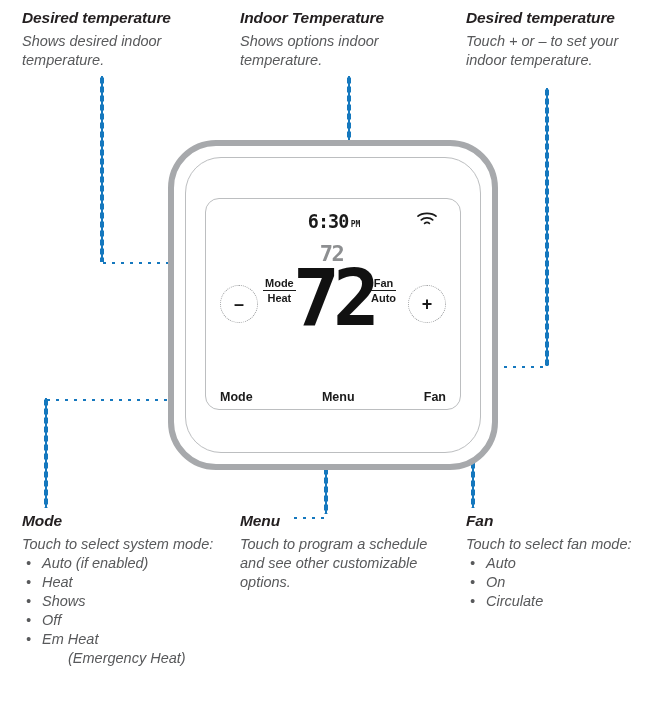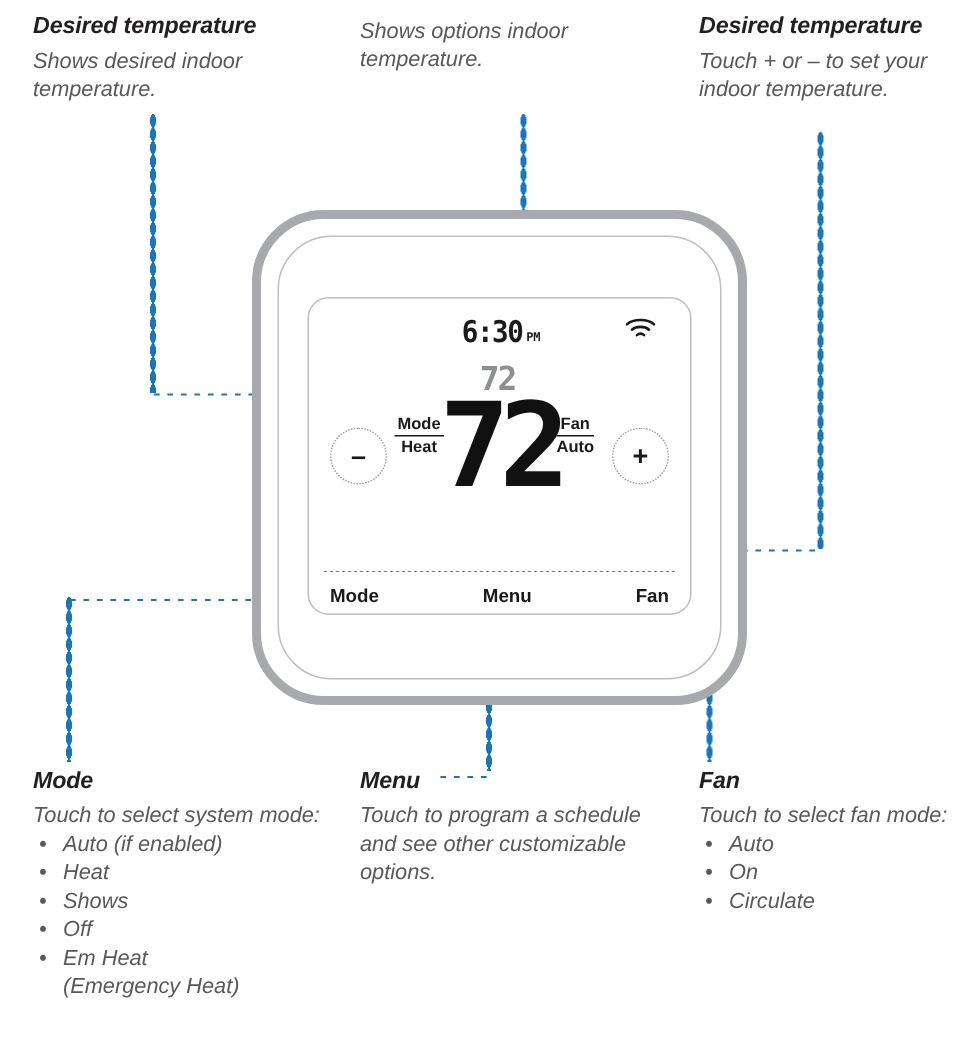--- a/index.html
+++ b/index.html
@@ -22,21 +22,21 @@
     margin-top: 4px; font-weight: 300;
   }
   .callout ul { list-style: none; margin-top: 0px; }
   .callout li {
     font-size: 14.5px; color: #58595b; line-height: 19px;
     position: relative; padding-left: 20px; font-weight: 300;
   }
   .callout li .bul {
     position: absolute; left: 4px; top: 0; font-size: 14.5px; color: #58595b;
   }
-  .callout li .sub { display: block; padding-left: 0px; }
+  .callout li .sub { display: block; padding-left: 0px; margin-left: 26px; }
 
   
   #c-desired  { left: 22px;  top: 8px;  width: 215px; }
   #c-indoor   { left: 240px; top: 8px;  width: 215px; }
   #c-adjust   { left: 466px; top: 8px;  width: 180px; }
   
   #c-mode     { left: 22px;  top: 511px; width: 215px; }
   #c-menu     { left: 240px; top: 511px; width: 215px; }
   #c-fan      { left: 466px; top: 511px; width: 180px; }
 
@@ -147,20 +147,21 @@
 <body>
 
 <div id="root">
 
   <div class="callout" id="c-desired">
     <div class="title">Desired temperature</div>
     <div class="body">Shows desired indoor temperature.</div>
   </div>
 
   <div class="callout" id="c-indoor">
+    <div class="title">Indoor Temperature</div>
     <div class="body">Shows options indoor temperature.</div>
   </div>
 
   <div class="callout" id="c-adjust">
     <div class="title">Desired temperature</div>
     <div class="body">Touch + or – to set your indoor temperature.</div>
   </div>
 
   <div class="callout" id="c-mode">
     <div class="title">Mode</div>

